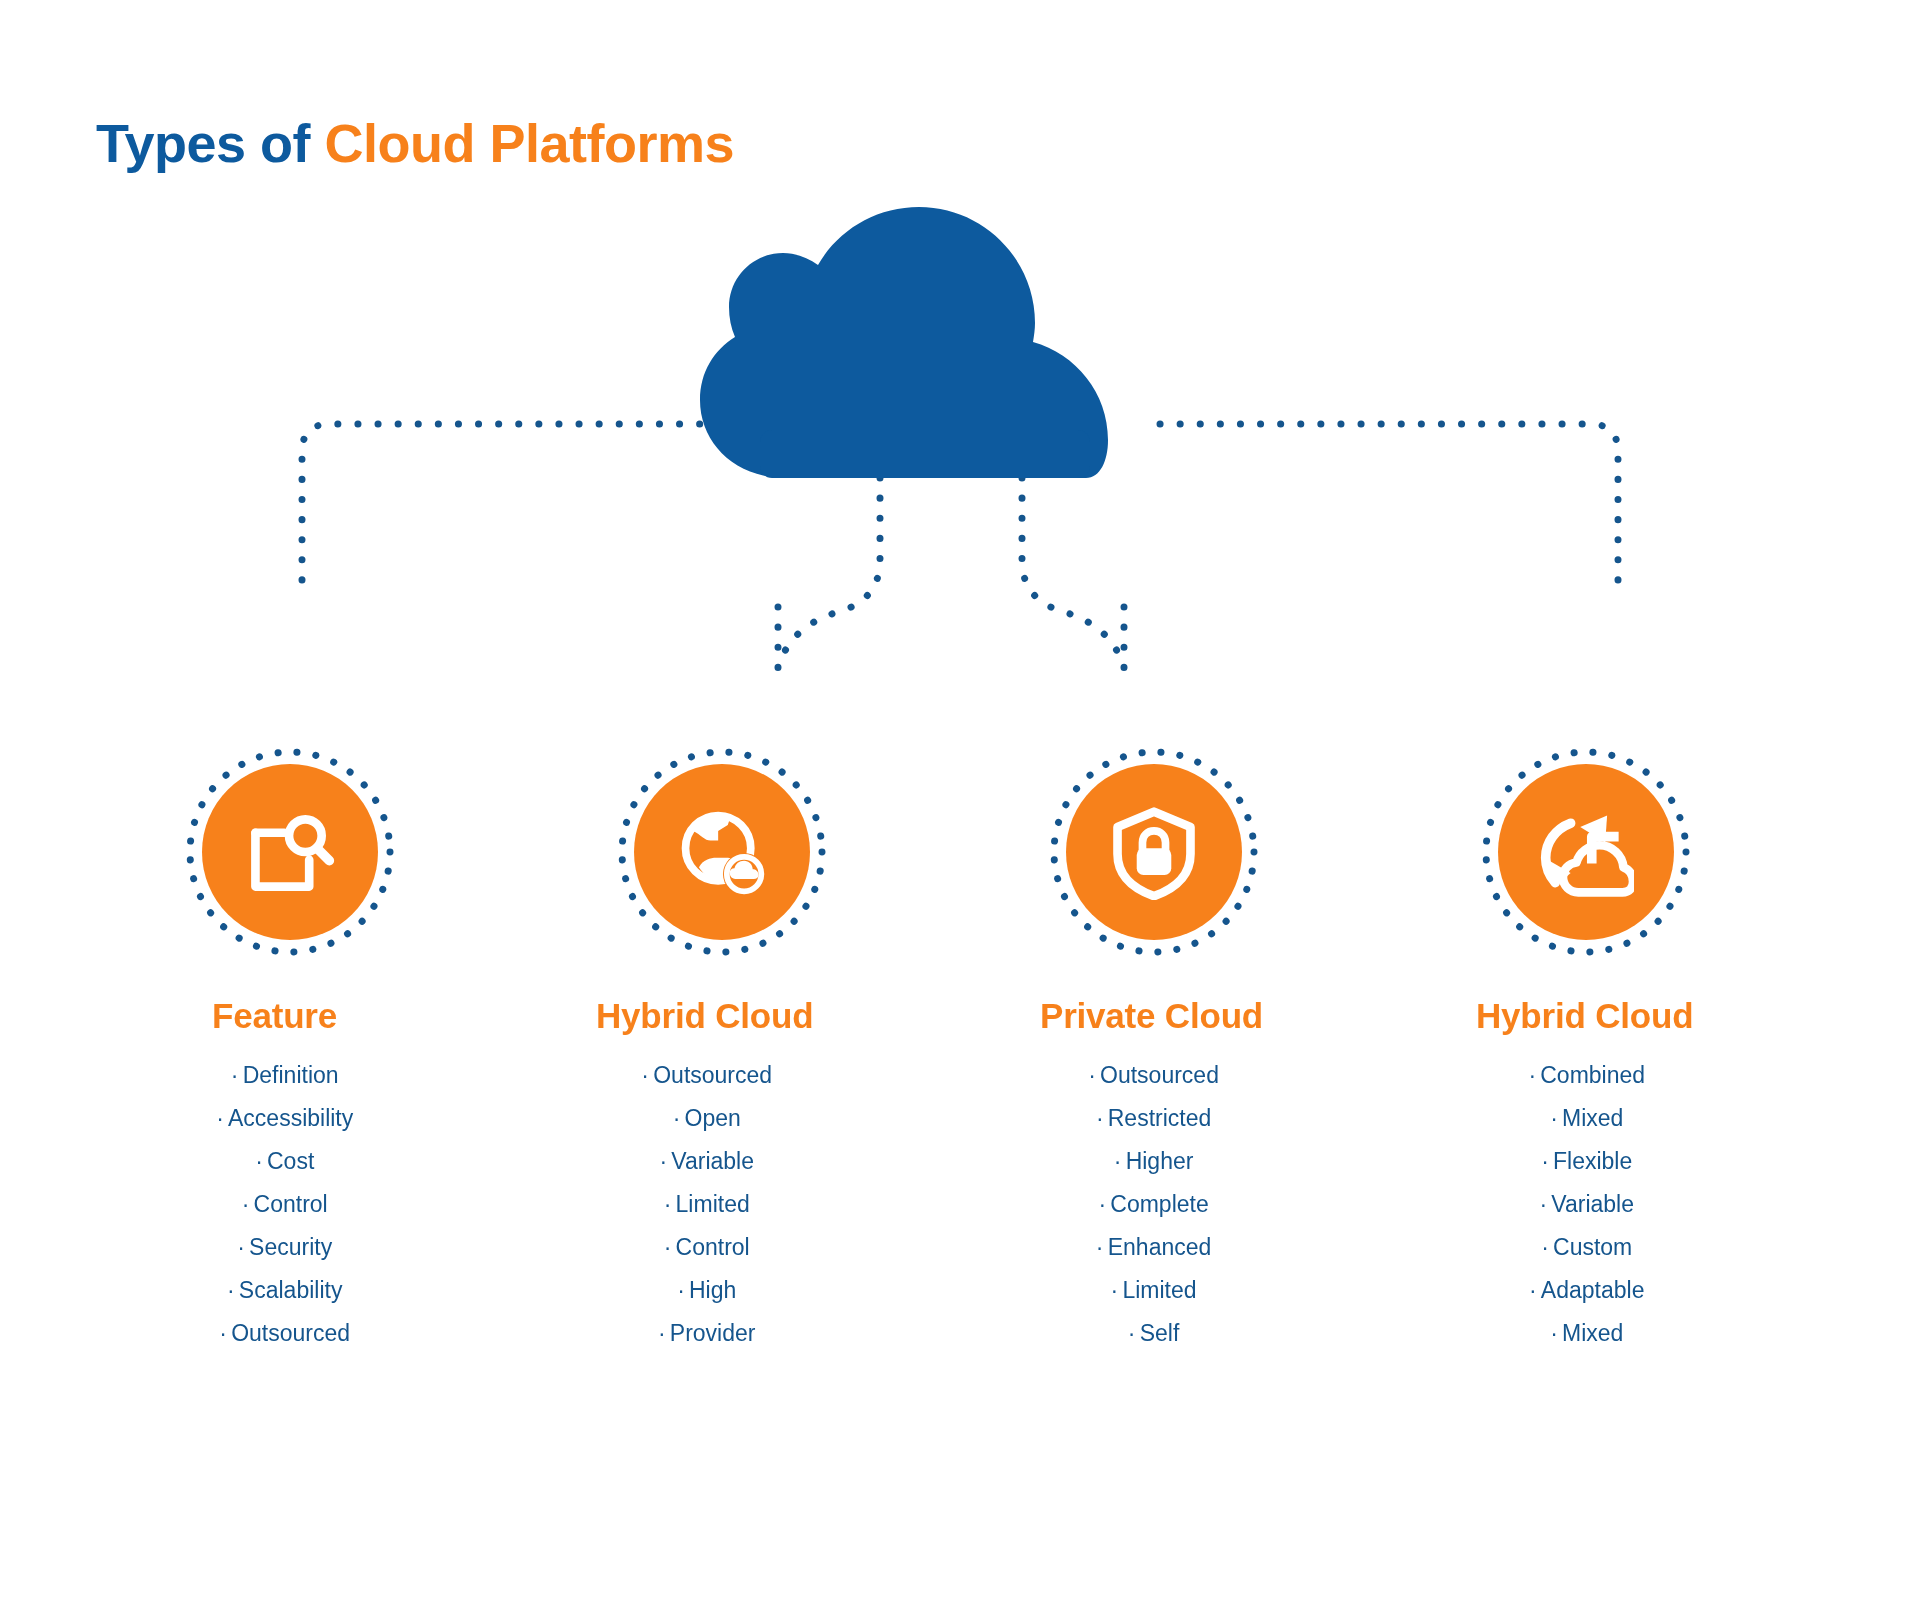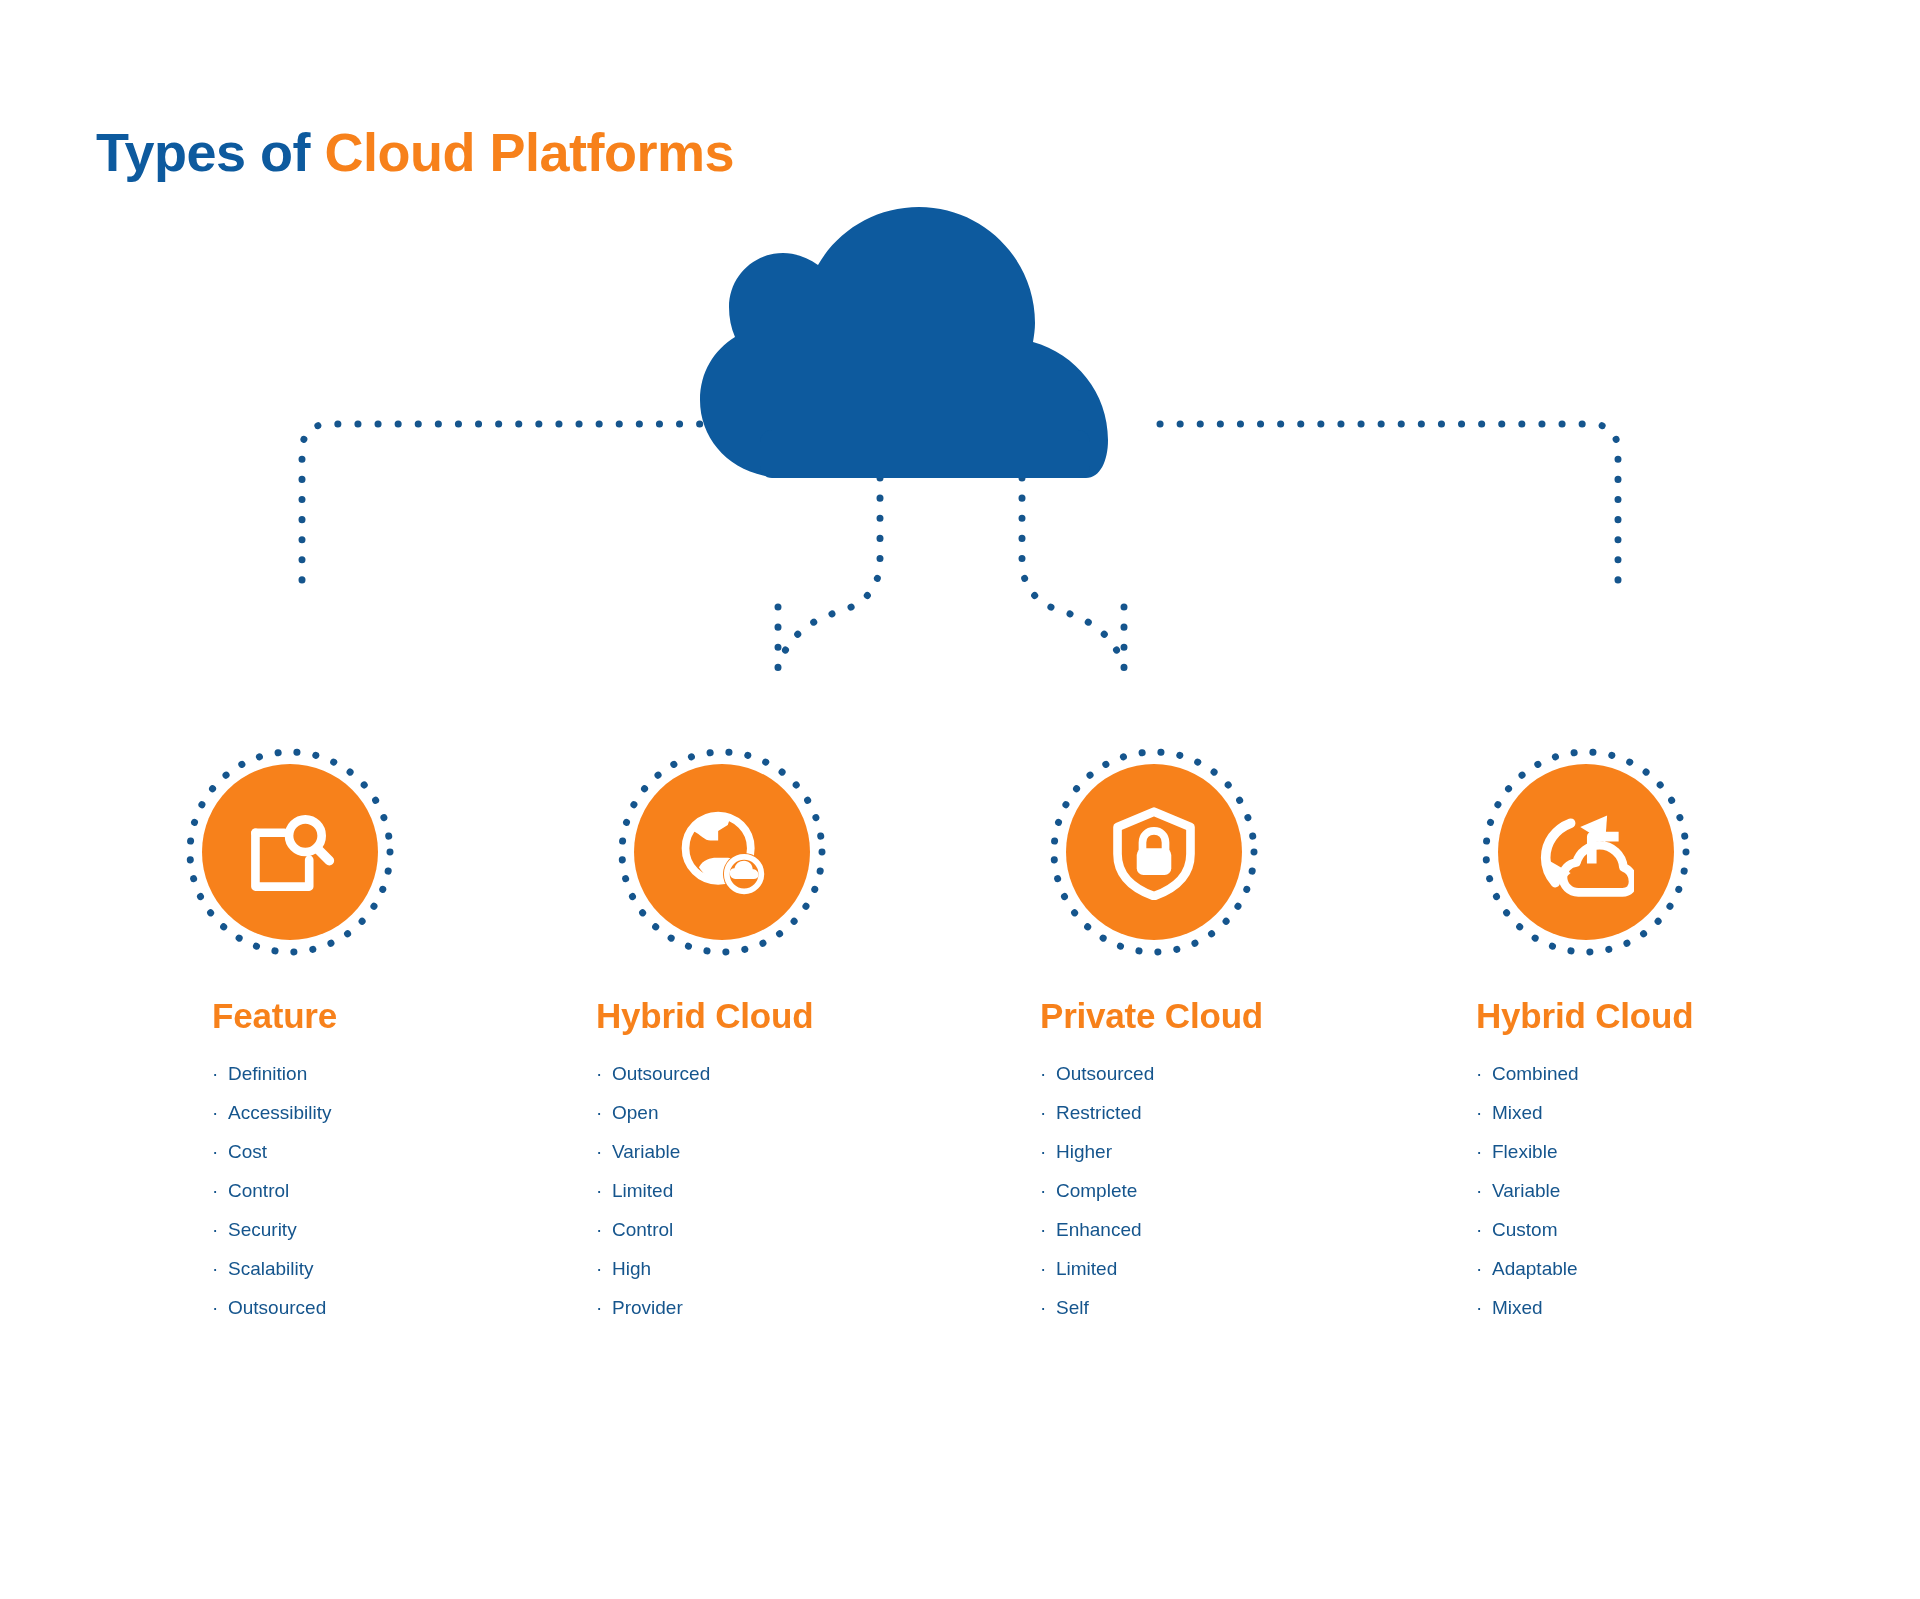--- a/index.html
+++ b/index.html
@@ -6,21 +6,21 @@
   html,body { background:#ffffff; }
   body {
     width:1920px; height:1599px;
     font-family:"Liberation Sans", sans-serif;
     position:relative; overflow:hidden;
   }
 
   
   .title {
     position:absolute;
-    left:96px; top:121px;
+    left:96px; top:112px;
     font-size:54px;
     font-weight:bold;
     letter-spacing:-0.5px;
     white-space:nowrap;
   }
   .title .t-blue   { color:#0d5a9e; }
   .title .t-orange { color:#f7811b; }
 
   
   #diagram {
@@ -53,24 +53,25 @@
     color:#f7811b;
     font-size:35px;
     font-weight:bold;
     letter-spacing:-0.2px;
     white-space:nowrap;
     margin-bottom:28px;
   }
   .col ul { list-style:none; }
   .col li {
     color:#15558d;
-    font-size:19px;
+    font-size:23px;
     line-height:1;
     padding-bottom:20px;
     white-space:nowrap;
+    text-align:center;
   }
   .col li .bullet {
     display:inline-block;
     width:16px;
     color:#15558d;
   }
 </style>
 </head>
 <body>
 

